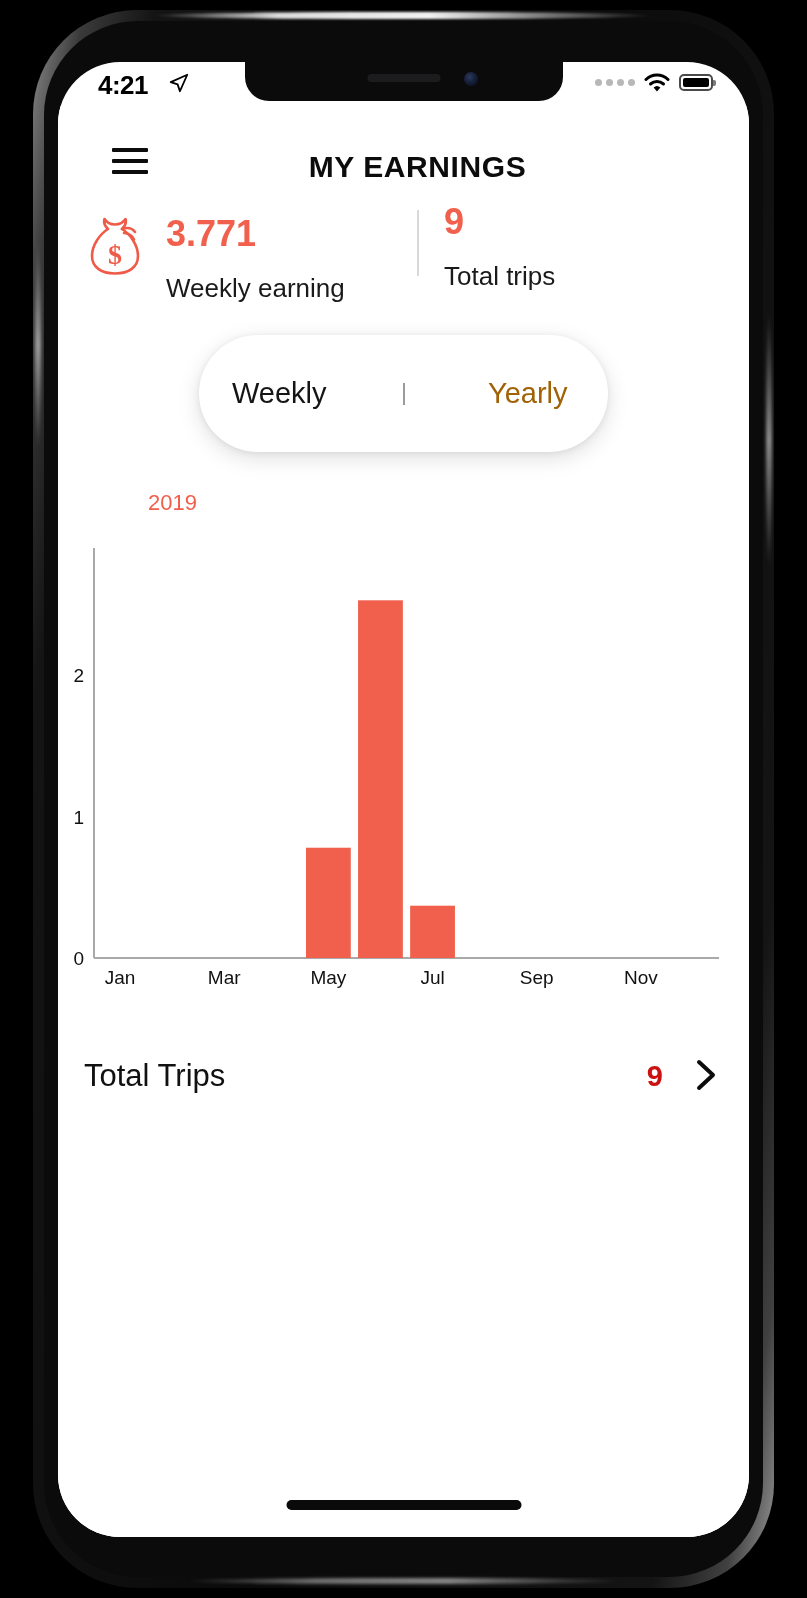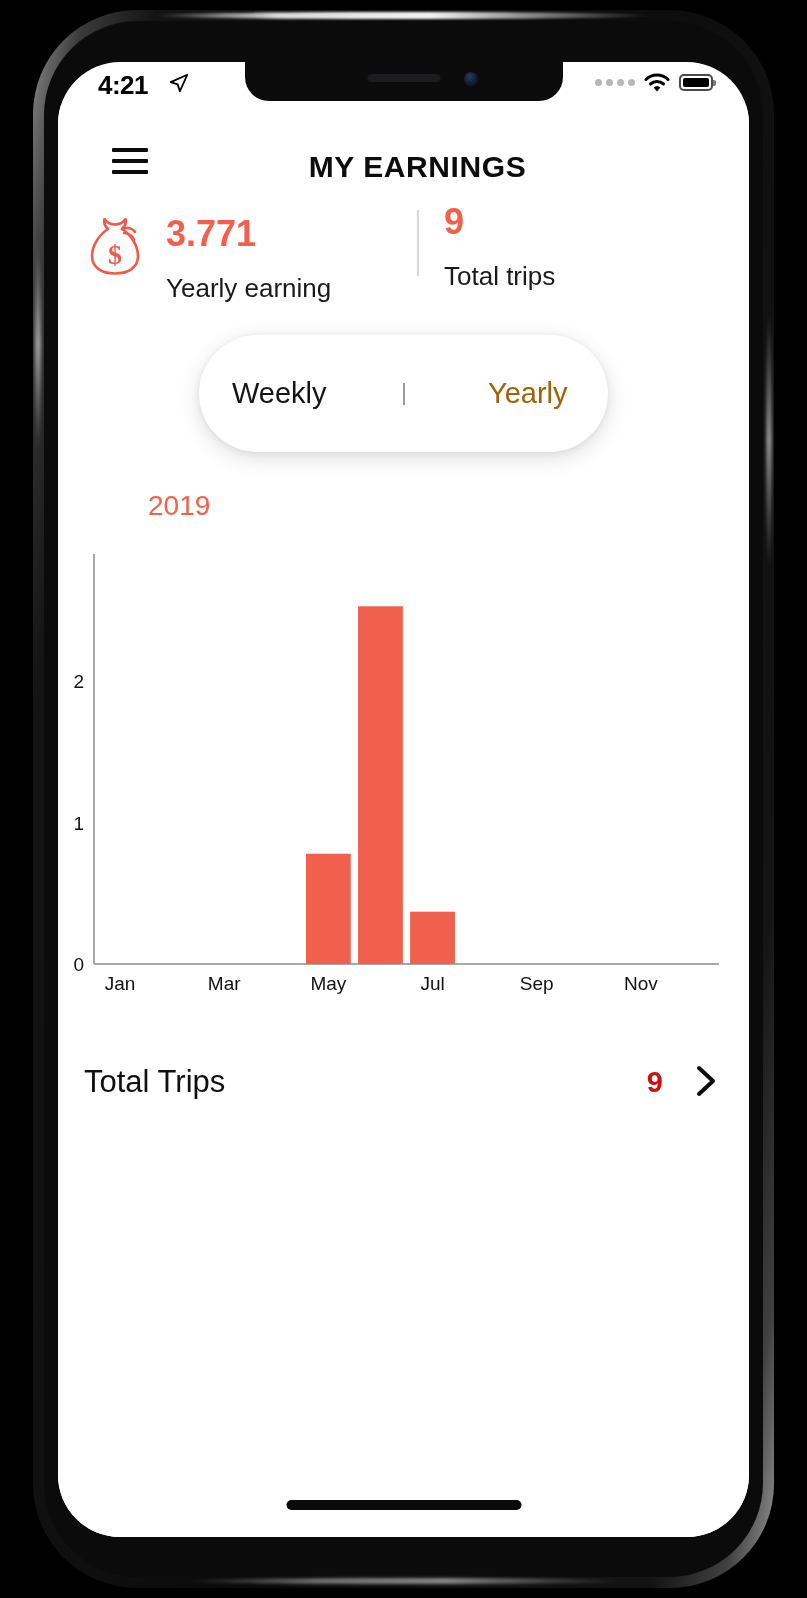--- a/index.html
+++ b/index.html
@@ -306,21 +306,21 @@
     top: 50%;
     transform: translate(-50%,-50%);
     width: 2px;
     height: 22px;
     background: #9b9b9b;
   }
 
   
   #chart-year {
     margin: 40px 0 0 90px;
-    font-size: 28px;
+    font-size: 22px;
     color: #f0604d;
     line-height: 1;
   }
 
   
   #chart-wrap {
     position: relative;
     margin-top: 24px;
     height: 490px;
   }
@@ -444,21 +444,21 @@
     <div id="summary">
       <svg id="money-bag-icon" viewBox="0 0 62 64">
         <path d="M20.5 5 C23 9 27 10.5 31 10.5 C35 10.5 39 9 41.5 5 C42.5 8 41 12 38 15 C46 20 54 31 54 42 C54 53 45 59.5 31 59.5 C17 59.5 8 53 8 42 C8 31 16 20 24 15 C21 12 19.5 8 20.5 5 Z" fill="none" stroke="#ef5b48" stroke-width="2.6" stroke-linejoin="round"></path>
         <path d="M38 15 C44 13 48.5 14.5 51 18" fill="none" stroke="#ef5b48" stroke-width="2.6" stroke-linecap="round"></path>
         <path d="M40 19 C45 19.5 48.5 22 50 25.5" fill="none" stroke="#ef5b48" stroke-width="2.6" stroke-linecap="round"></path>
         <text x="31" y="50" text-anchor="middle" font-family="Liberation Serif, serif" font-size="28" font-weight="bold" fill="#ef5b48">$</text>
       </svg>
 
       <div id="summary-earning">
         <div class="stat-value">3.771</div>
-        <div class="stat-label">Yearly earning</div>
+        <div class="stat-label">Weekly earning</div>
       </div>
 
       <div id="summary-divider"></div>
 
       <div id="summary-trips">
         <div class="stat-value">9</div>
         <div class="stat-label">Total trips</div>
       </div>
     </div>
 

